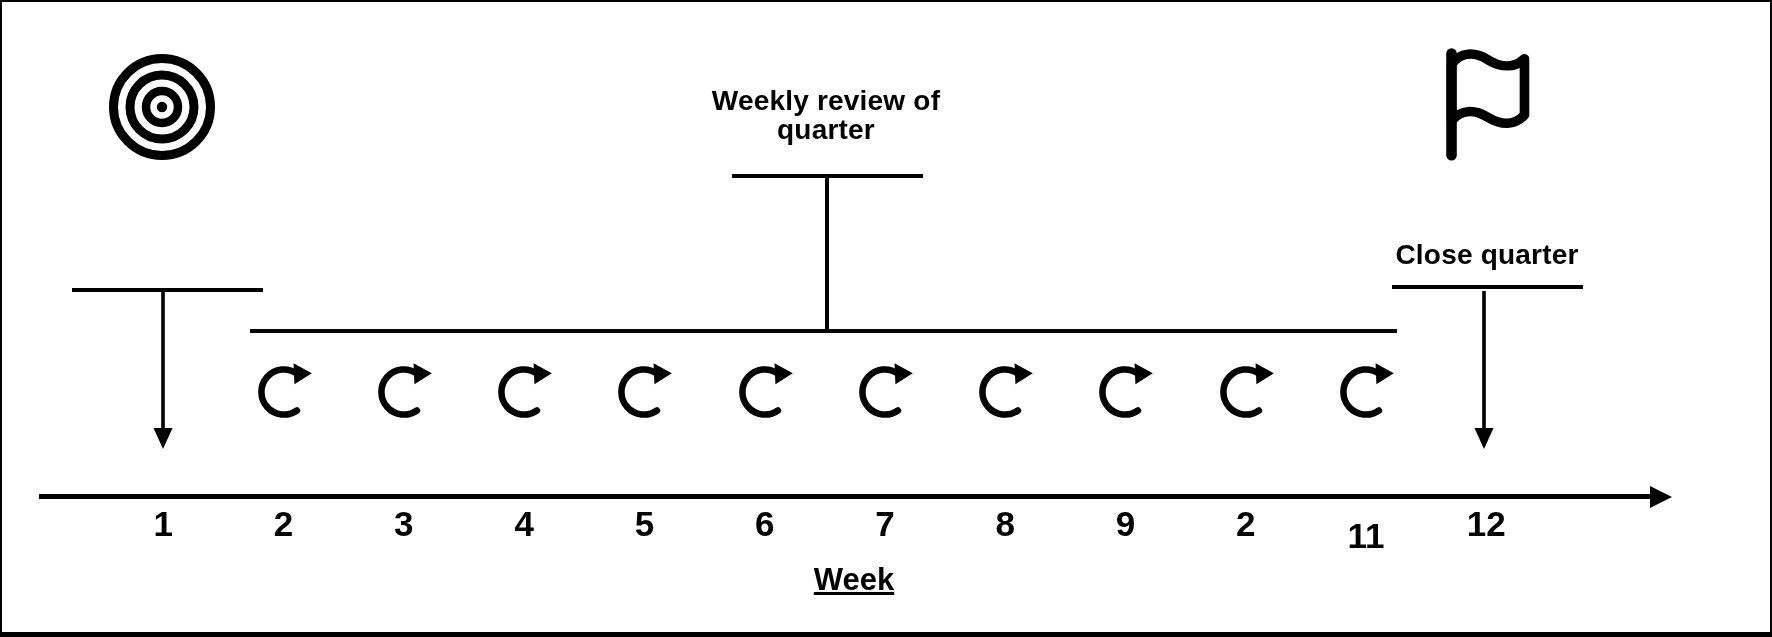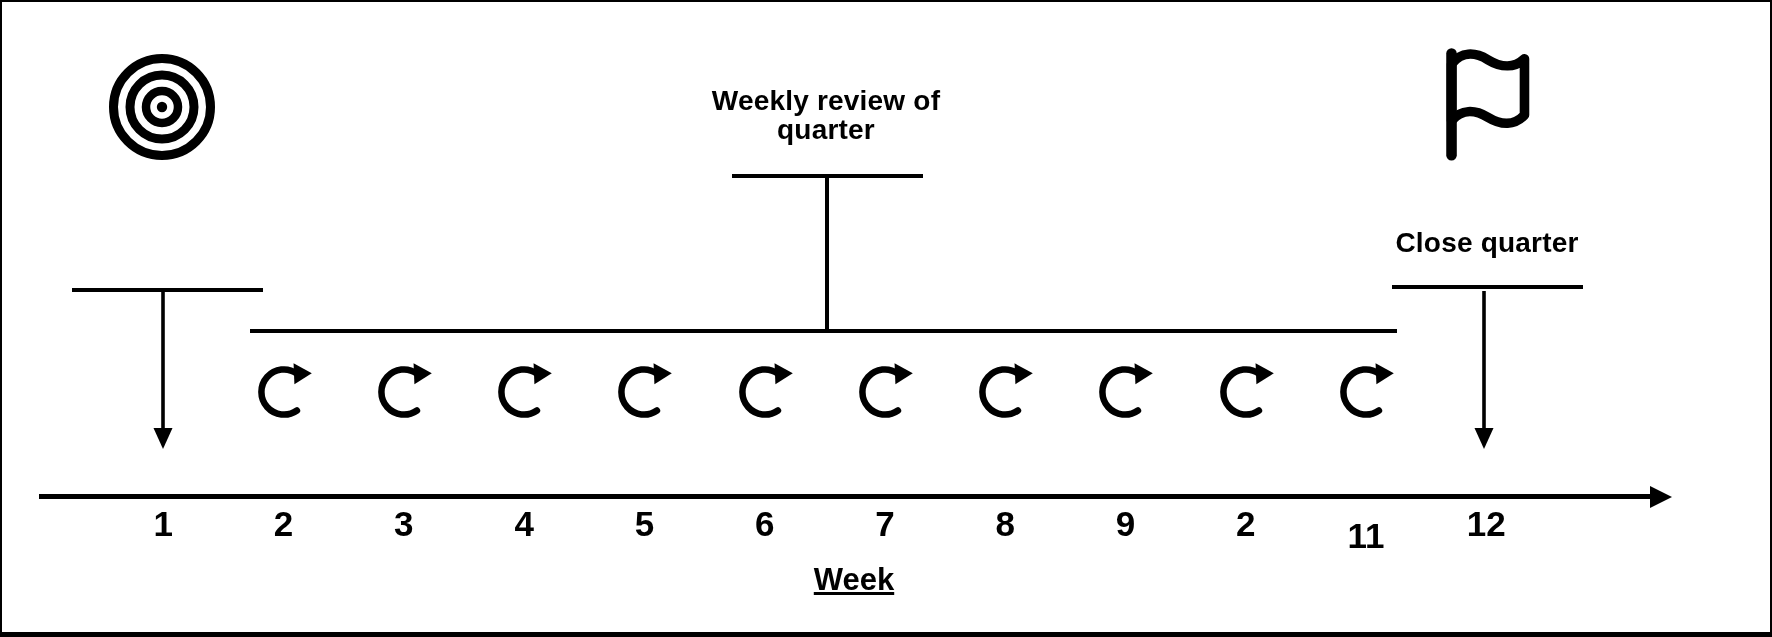--- a/index.html
+++ b/index.html
@@ -128,21 +128,21 @@
     <path d="M52.9,16.7 A26,26 0 1 0 52.9,59.3" fill="none" stroke="#000" stroke-width="7.5" stroke-linecap="round"></path>
     <polygon points="49,5 70,16.5 50,29" fill="#000"></polygon>
   </svg>
     </div>
 
   <svg class="abs" style="left:1440px;top:40px;" width="96" height="125" viewBox="0 0 100 130">
     <path d="M12,25 C22,12 36,12 50,20.5 C64,29 78,29 88,19.5 L88,78 C78,89 64,89 50,80.5 C36,72 22,72 12,84 Z" fill="none" stroke="#000" stroke-width="10" stroke-linejoin="round"></path>
     <line x1="12" y1="14" x2="12" y2="120" stroke="#000" stroke-width="11" stroke-linecap="round"></line>
   </svg>
 
-  <div class="abs label" style="left:1367px;top:228px;width:240px;">
+  <div class="abs label" style="left:1367px;top:240px;width:240px;">
     <div>Close quarter</div>
   </div>
 
   <div class="abs rule" style="left:1392px;top:285px;width:191px;"></div>
 
   <svg class="abs" style="left:1470px;top:291px;" width="28" height="160" viewBox="0 0 28 160">
     <line x1="14" y1="0" x2="14" y2="140" stroke="#000" stroke-width="3.6"></line>
     <polygon points="4.5,137 23.5,137 14,158" fill="#000"></polygon>
   </svg>
 

